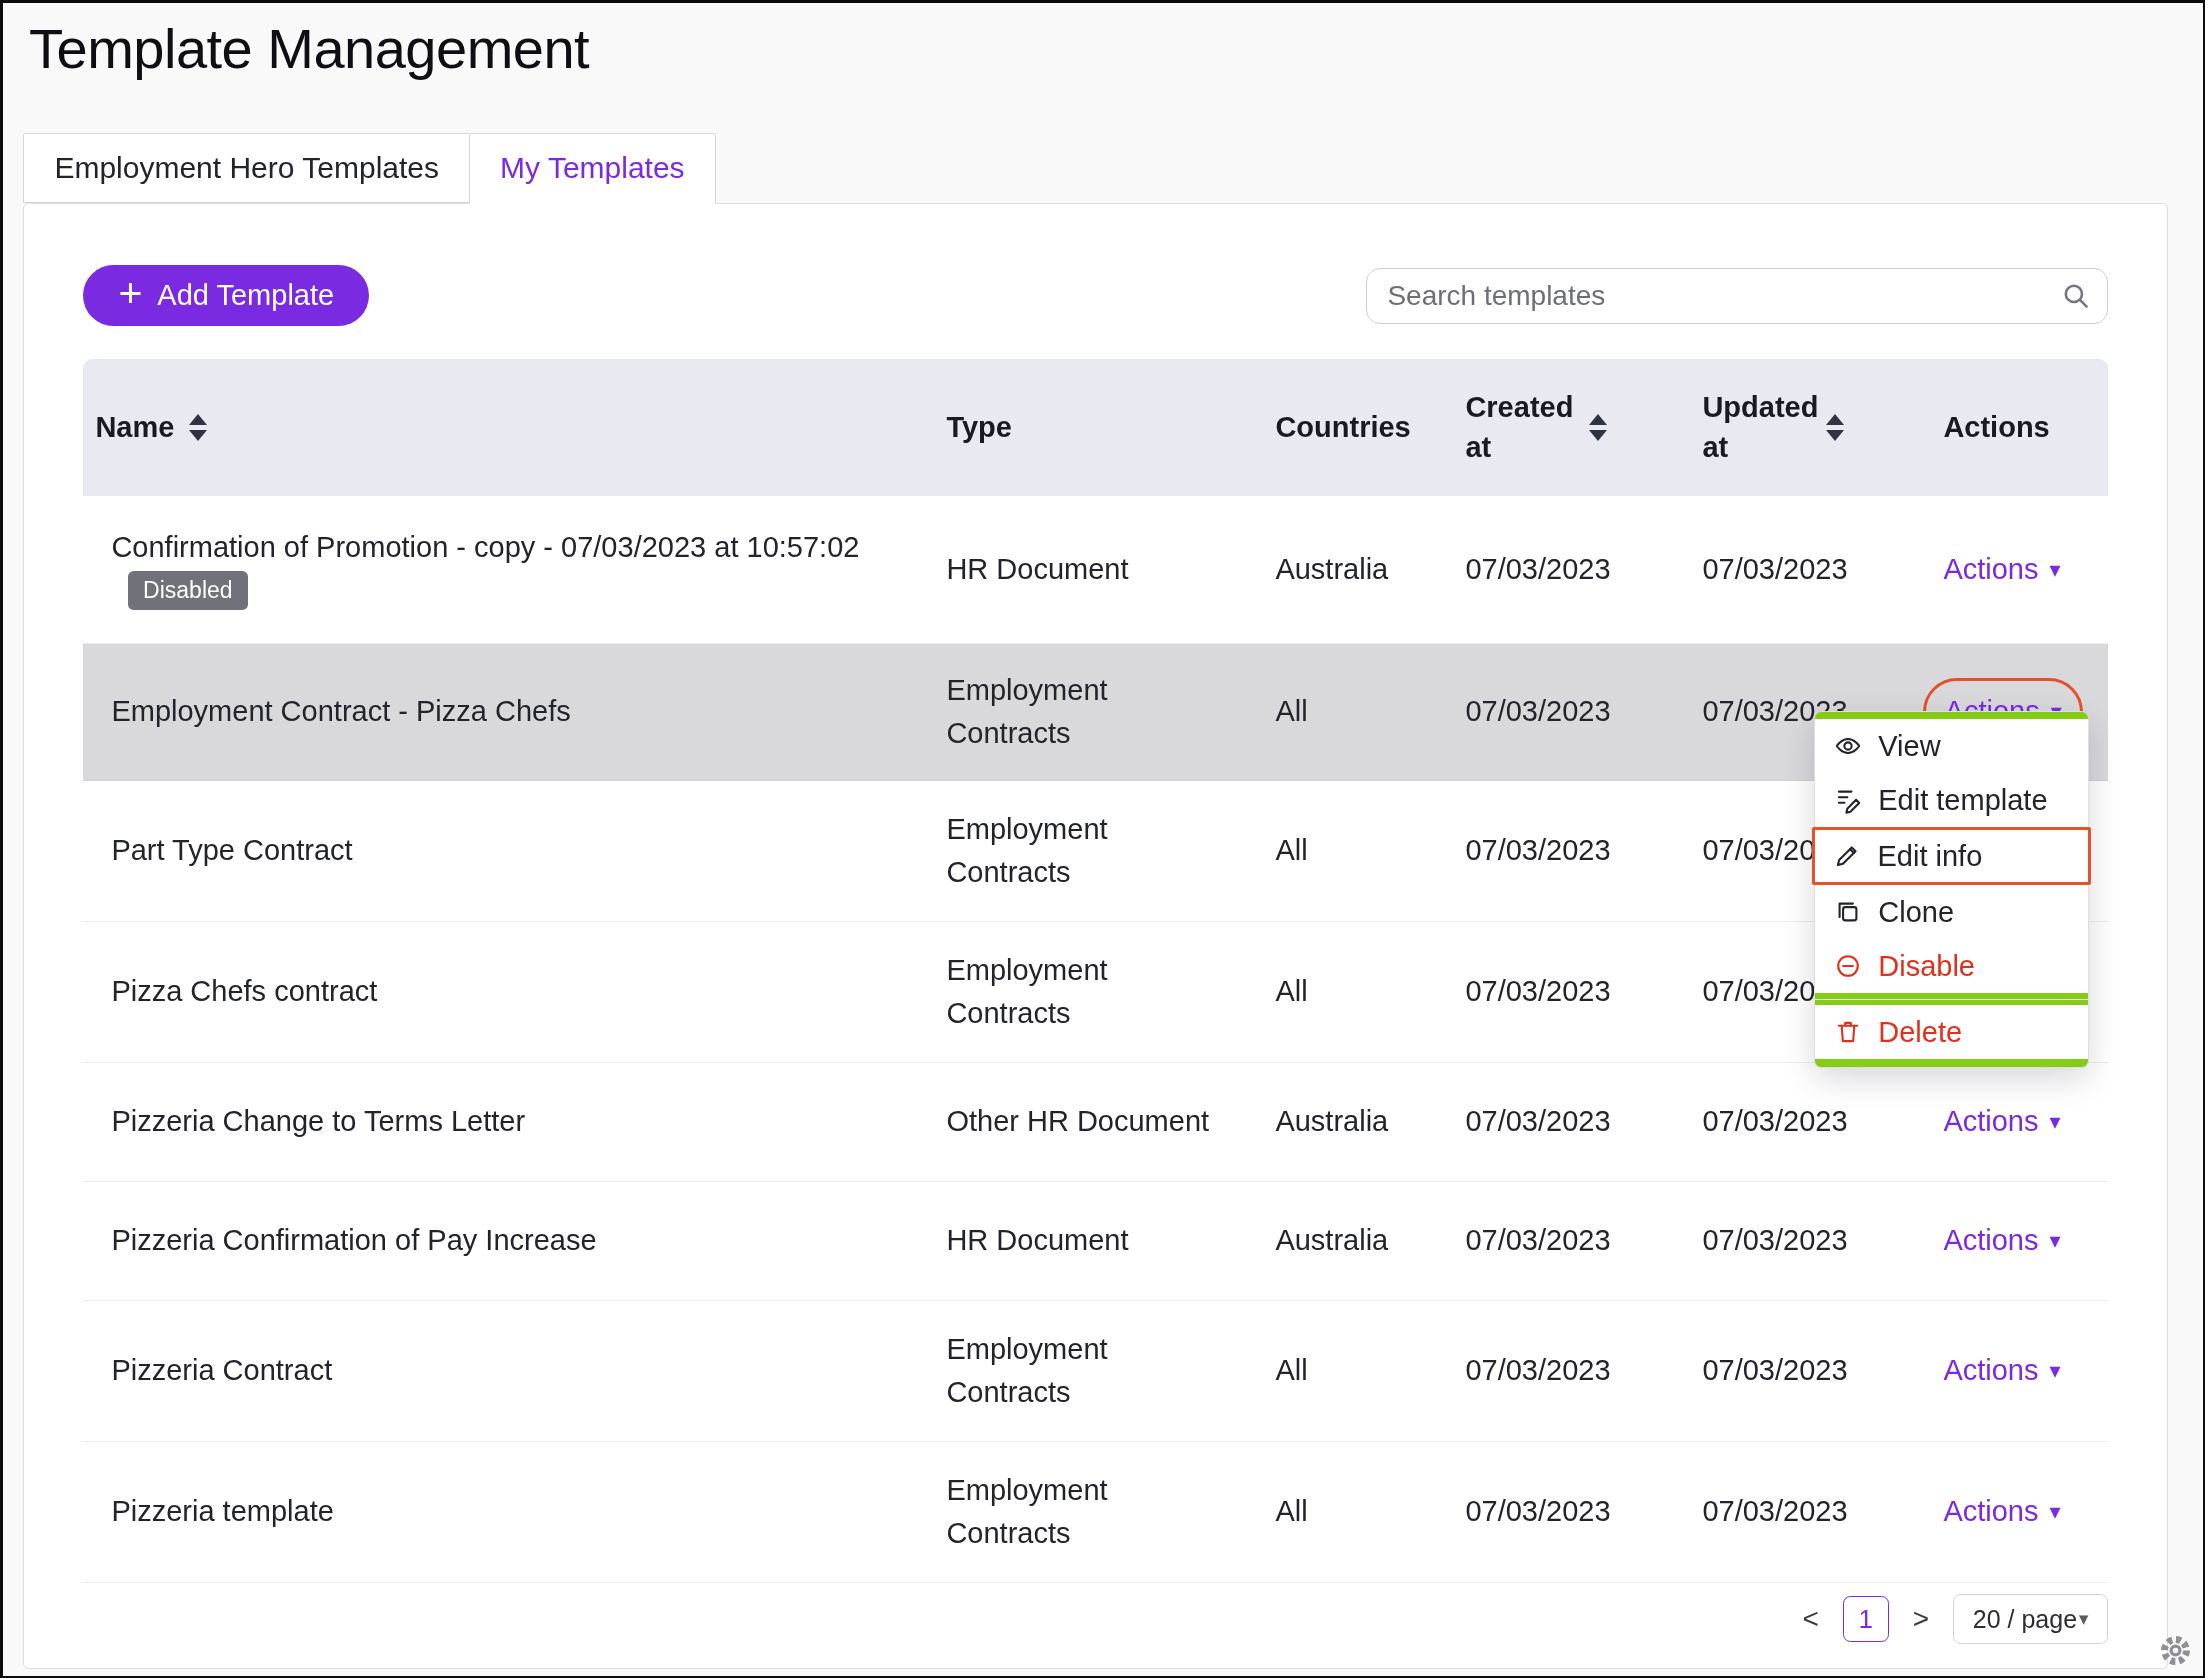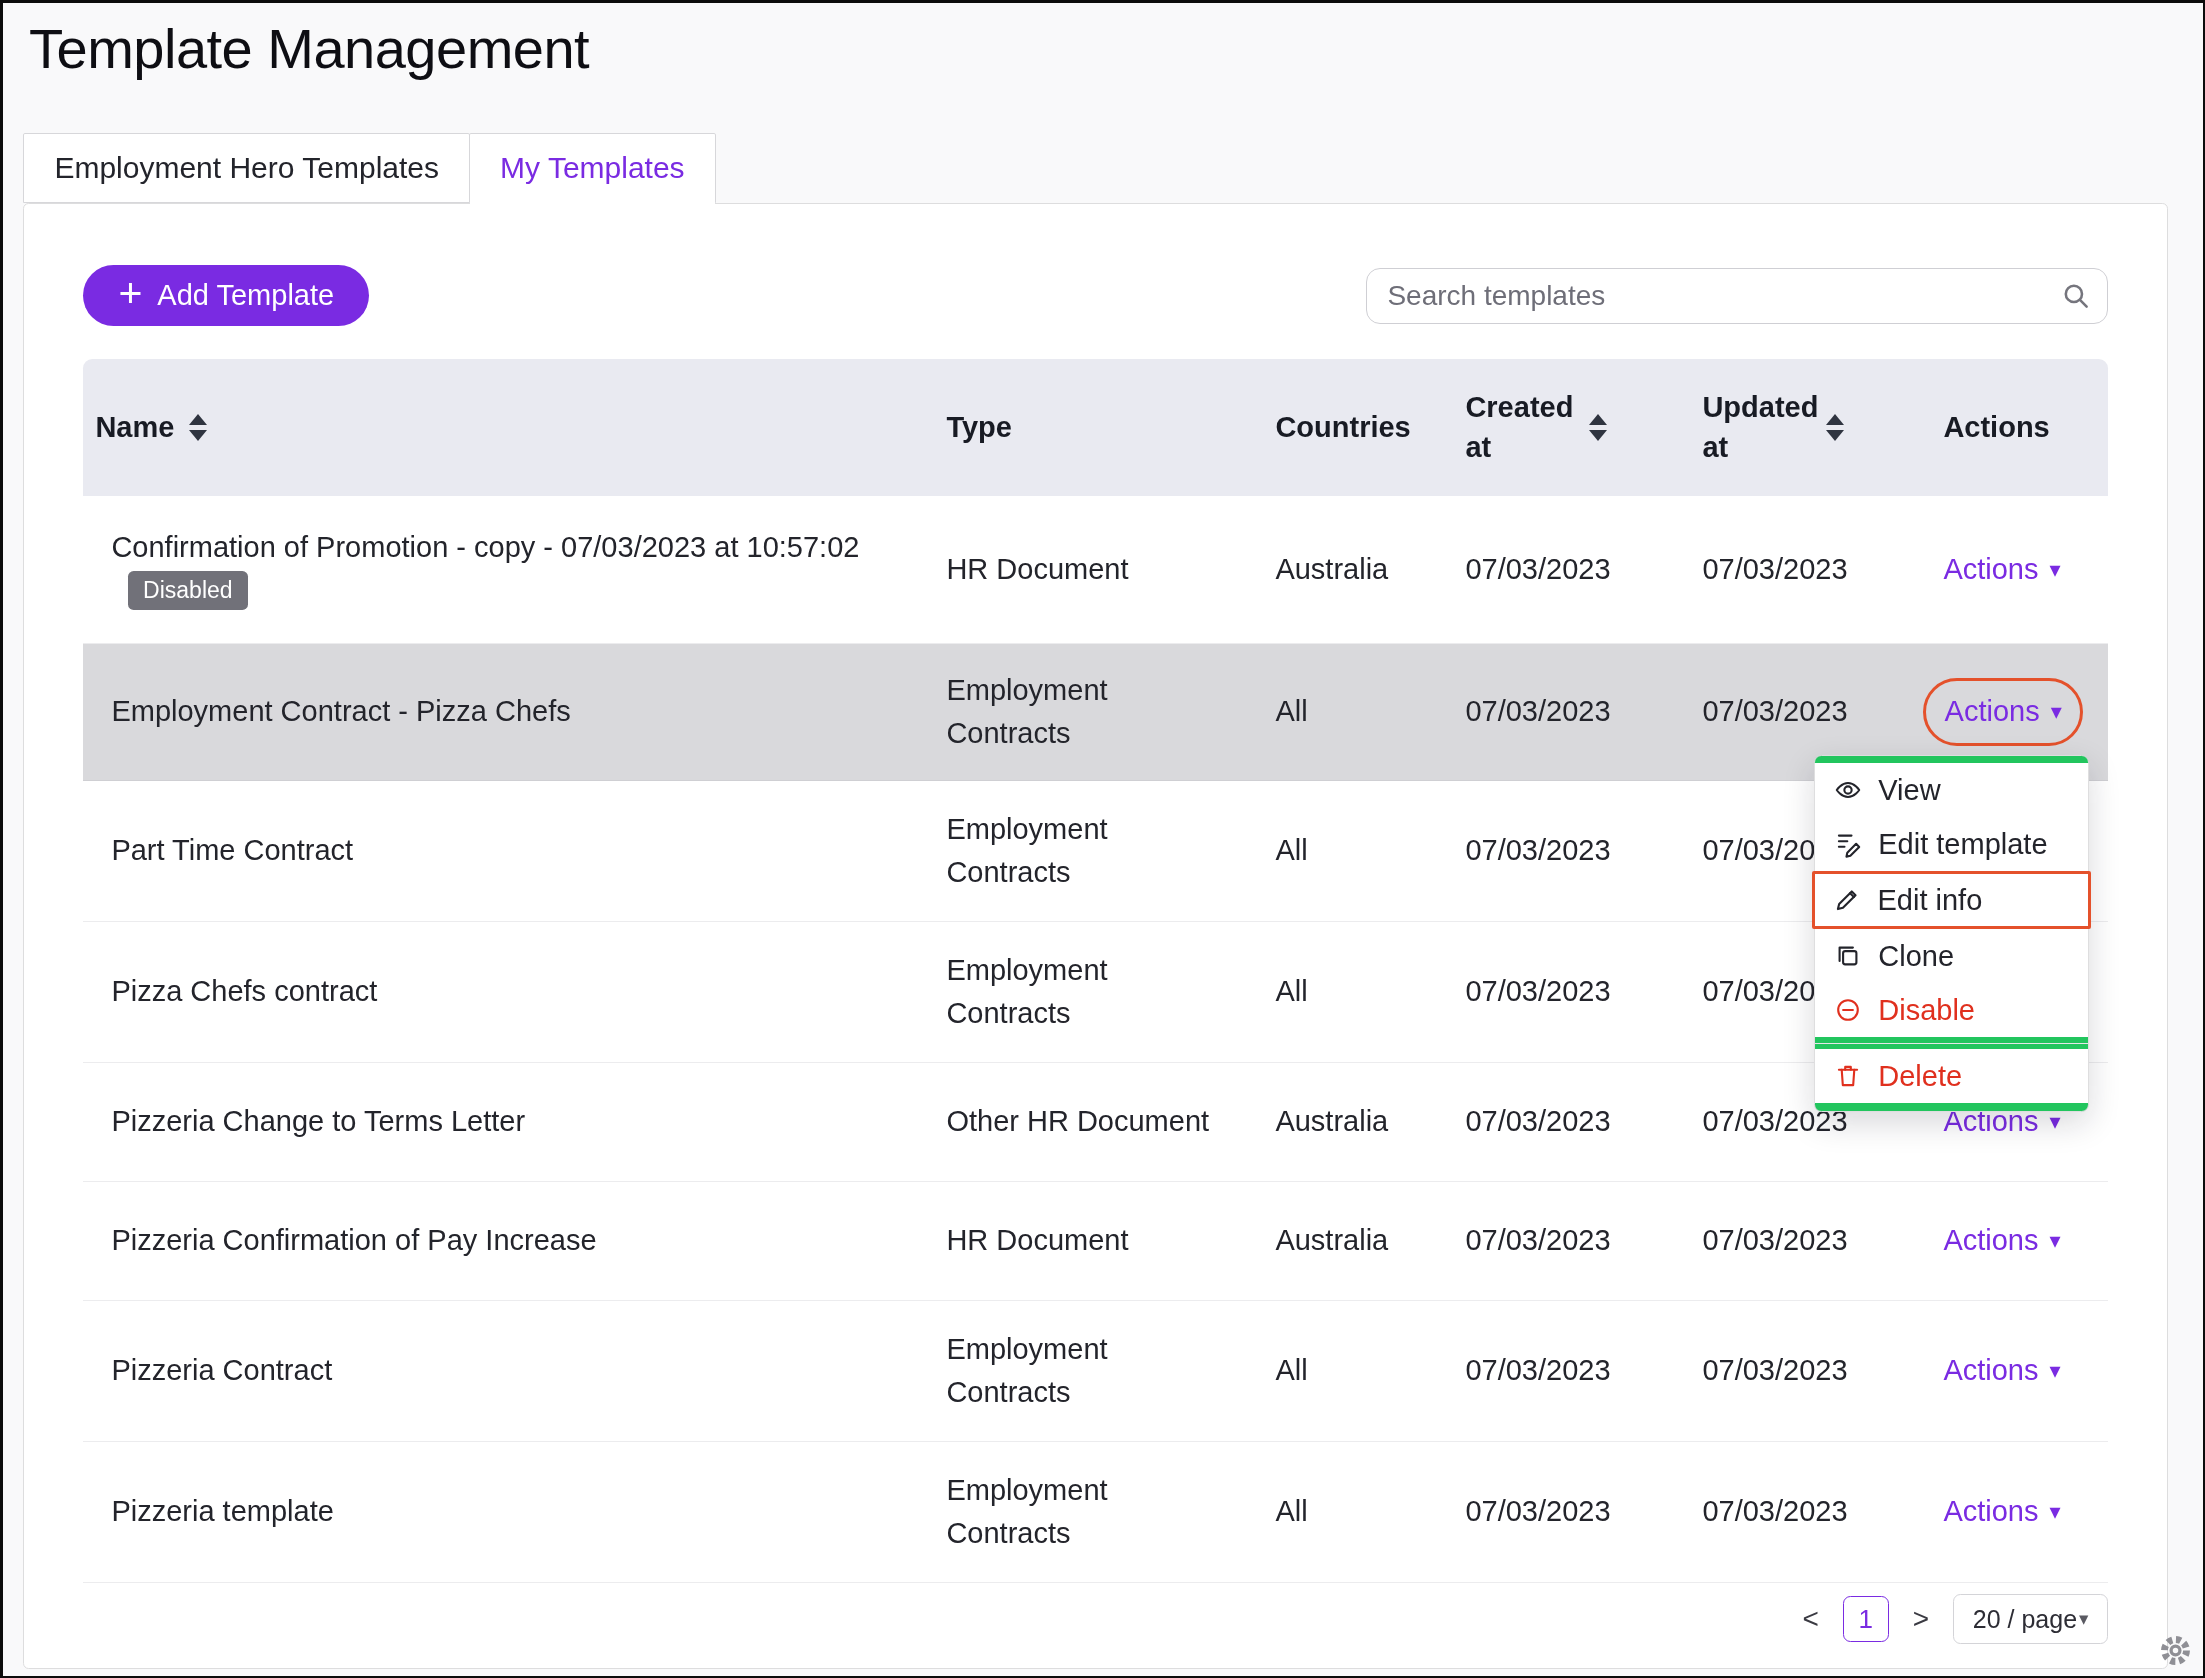--- a/index.html
+++ b/index.html
@@ -33,21 +33,21 @@
   .tr.hl{background:var(--row-highlight,#d9d9dc);border-color:#cfcfd3}
   .td{line-height:1.5}
   .name-cell{padding-left:28px;padding-right:33px;max-width:835px}
   .nm{display:inline}
   .badge{display:inline-block;background:var(--badge-bg,#717179);color:#fff;font-size:23px;font-weight:400;padding:5.6px 15px;border-radius:5.6px;margin-left:16.7px;vertical-align:2.8px;line-height:1.2}
   .type-cell{max-width:269px}
   .actions-link{display:inline-flex;align-items:center;gap:11px;color:var(--accent,#7a2be2);cursor:pointer}
   .caret{font-size:22px;line-height:1}
   .annot-ellipse{display:inline-flex;border:3.7px solid var(--annotation,#e4512b);border-radius:45px;padding:9.3px 18.6px;margin:-13px 0 -13px -20.4px}
   .h160{min-height:148px}.h148{min-height:137px}.h152{min-height:141px}.h128{min-height:119px}
-  .dropdown{position:absolute;left:1811px;top:752px;width:275px;background:#22c55e;border:0.9px solid #dededf;border-radius:7.4px;box-shadow:0 11px 32px rgba(20,20,40,.16);padding:7.4px 0;z-index:10}
+  .dropdown{position:absolute;left:1811px;top:708px;width:275px;background:#84cc16;border:0.9px solid #dededf;border-radius:7.4px;box-shadow:0 11px 32px rgba(20,20,40,.16);padding:7.4px 0;z-index:10}
   .dd-item{height:54px;display:flex;align-items:center;gap:16.7px;padding:0 18.6px;font-size:29px;color:#23242b;cursor:pointer;background:#fff}
   .dd-item.danger{color:var(--danger,#e0301e)}
   .dd-item.annotated{border:3.7px solid var(--annotation,#e4512b);height:58px;margin:0 -2.8px;padding:0 17.6px;border-radius:2px}
   .dd-divider{height:0.9px;background:#e6e6e8;margin:5.6px 0}
   .pagination{position:absolute;right:59px;bottom:24px;display:flex;align-items:center;gap:24px}
   .pg-arrow{font-size:28px;color:#3a3a42;cursor:pointer}
   .pg-page{width:46px;height:46px;border:1.9px solid var(--accent,#7a2be2);color:var(--accent,#7a2be2);border-radius:7.4px;display:flex;align-items:center;justify-content:center;font-size:26px;cursor:pointer}
   .pg-size{display:flex;align-items:center;gap:2px;height:50px;border:0.9px solid #d4d4d8;border-radius:7.4px;padding:0 18.6px;font-size:25px;color:#2d2d35;cursor:pointer;background:#fff}
   .pg-size .caret{color:#5a5a62;font-size:18.6px}
   .gear{position:absolute;right:11px;bottom:9.3px}
@@ -145,21 +145,21 @@
             <span class="actions-link">
               <span>Actions</span>
               <span class="caret">▾</span>
             </span>
           </span>
         </div>
       </div>
 
       <div class="tr h152">
         <div class="td name-cell">
-          <span class="nm">Part Time Contract</span>
+          <span class="nm">Part Type Contract</span>
         </div>
         <div class="td type-cell">Employment Contracts</div>
         <div class="td">All</div>
         <div class="td">07/03/2023</div>
         <div class="td">07/03/2023</div>
         <div class="td">
           <span class="actions-link">
             <span>Actions</span>
             <span class="caret">▾</span>
           </span>

